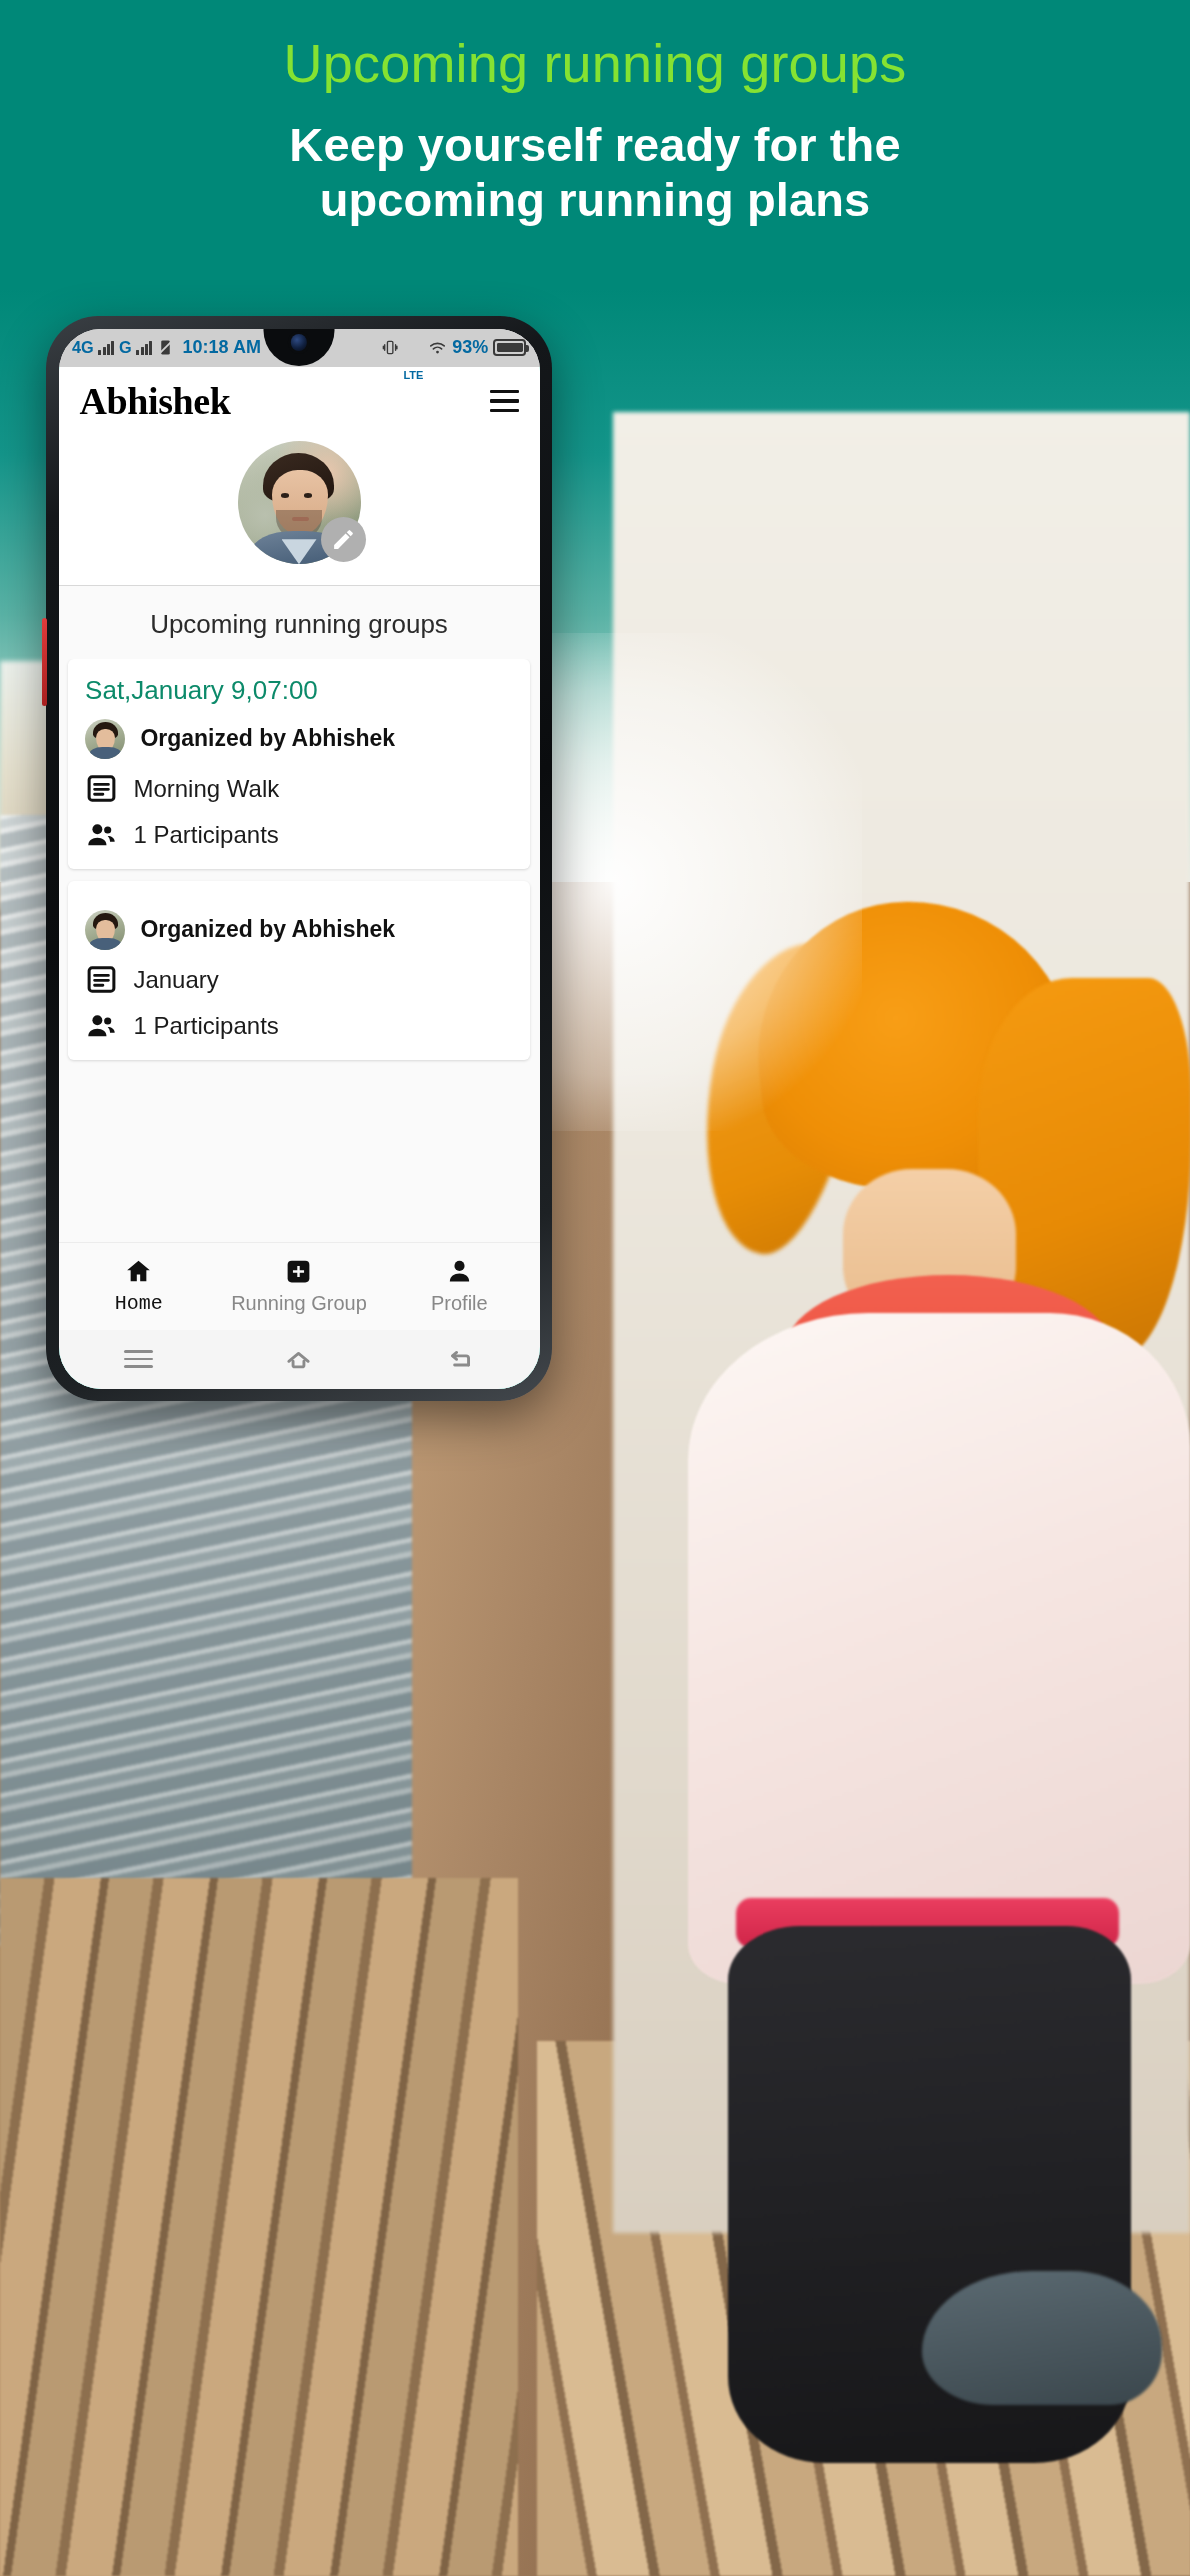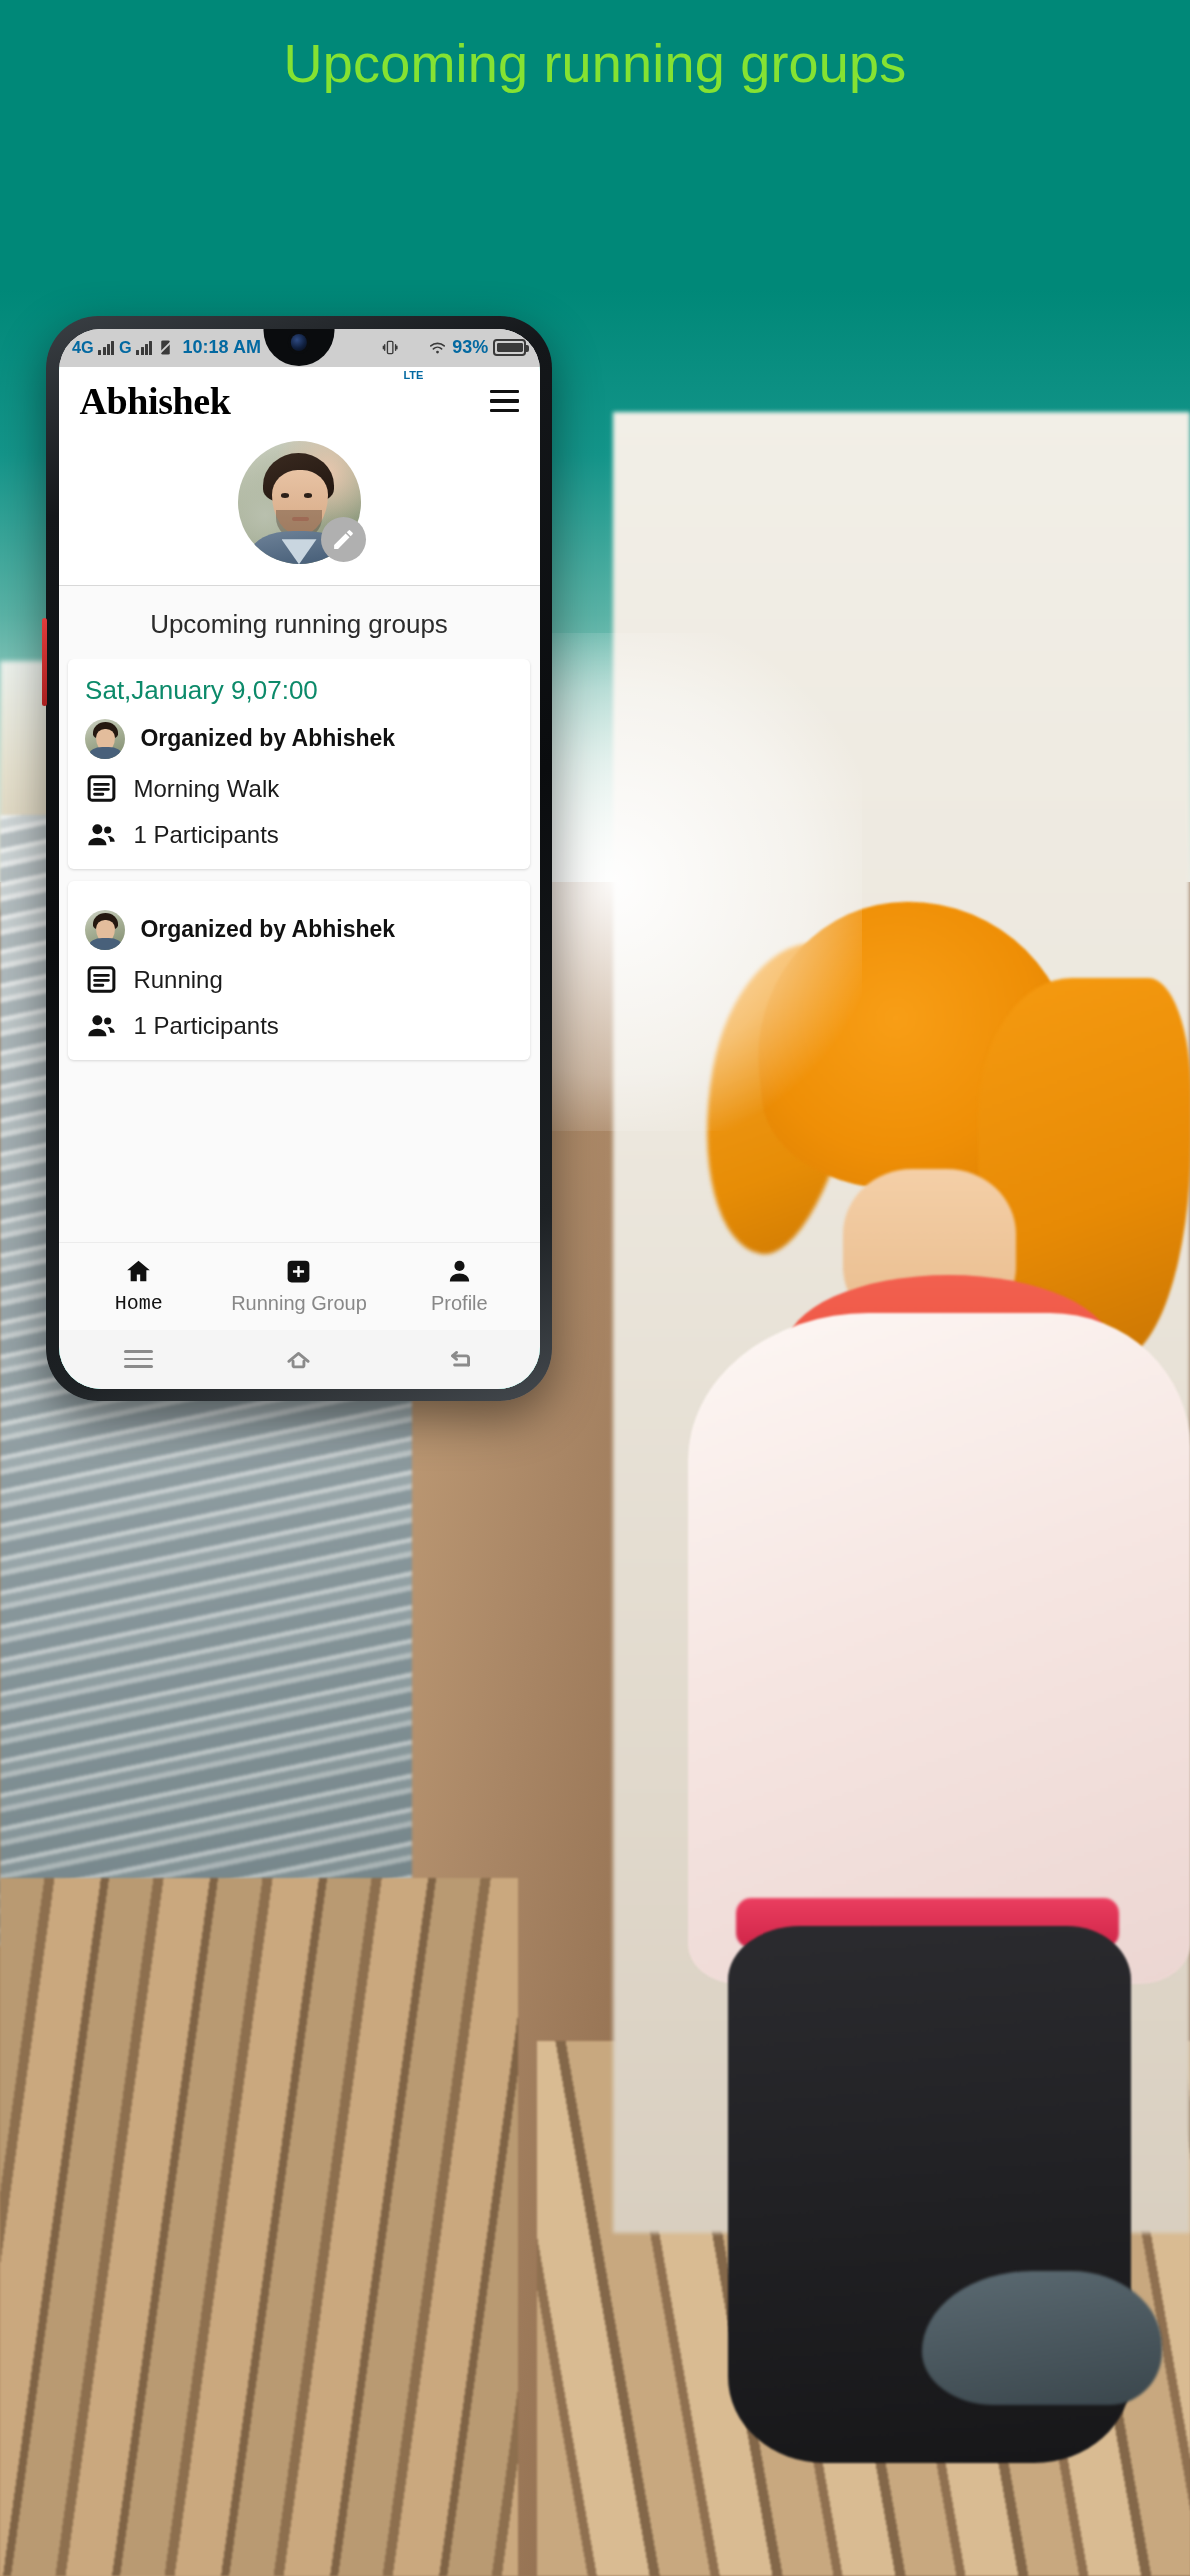--- a/index.html
+++ b/index.html
@@ -306,20 +306,24 @@
   <div class="runner-collar"></div>
   <div class="runner-shirt"></div>
   <div class="runner-belt"></div>
   <div class="runner-pants"></div>
   <div class="runner-shoe"></div>
   <div class="bg-white-haze"></div>
 </div>
 
 <div class="heading-wrap">
   <div class="h-title">Upcoming running groups</div>
+  <div class="h-sub">
+    <div>Keep yourself ready for the</div>
+    <div>upcoming running plans</div>
+  </div>
 </div>
 
 <div class="phone">
   <div class="side-btn-a"></div>
   <div class="phone-inner">
 
     <div class="statusbar">
       <div class="notch"></div>
       <div class="camera"></div>
 
@@ -436,21 +440,21 @@
                 <div class="f"></div>
                 <div class="s"></div>
             </div>
             <div class="org-name">Organized by Abhishek</div>
           </div>
           <div class="card-row">
             <svg class="row-icon" viewBox="0 0 24 24">
               <rect x="3" y="3.5" width="18" height="17" rx="2.2" fill="none" stroke="#111" stroke-width="2.2"></rect>
               <path d="M7 9h10M7 12.6h10M7 16.2h6" stroke="#111" stroke-width="2.1" stroke-linecap="round"></path>
             </svg>
-            <div class="row-text">Running</div>
+            <div class="row-text">January</div>
           </div>
           <div class="card-row">
             <svg class="row-icon" viewBox="0 0 24 24">
               <circle cx="9" cy="7.5" r="3.6" fill="#111"></circle>
               <circle cx="16.5" cy="8" r="2.6" fill="#111"></circle>
               <path d="M2.4 19c0-3.3 2.9-5.4 6.6-5.4s6.6 2.1 6.6 5.4z" fill="#111"></path>
               <path d="M16.5 12.4c2.6 0 5.1 1.4 5.1 4.1h-3.4c0-1.6-.7-3-1.7-4.1z" fill="#111"></path>
             </svg>
             <div class="row-text">1 Participants</div>
           </div>

